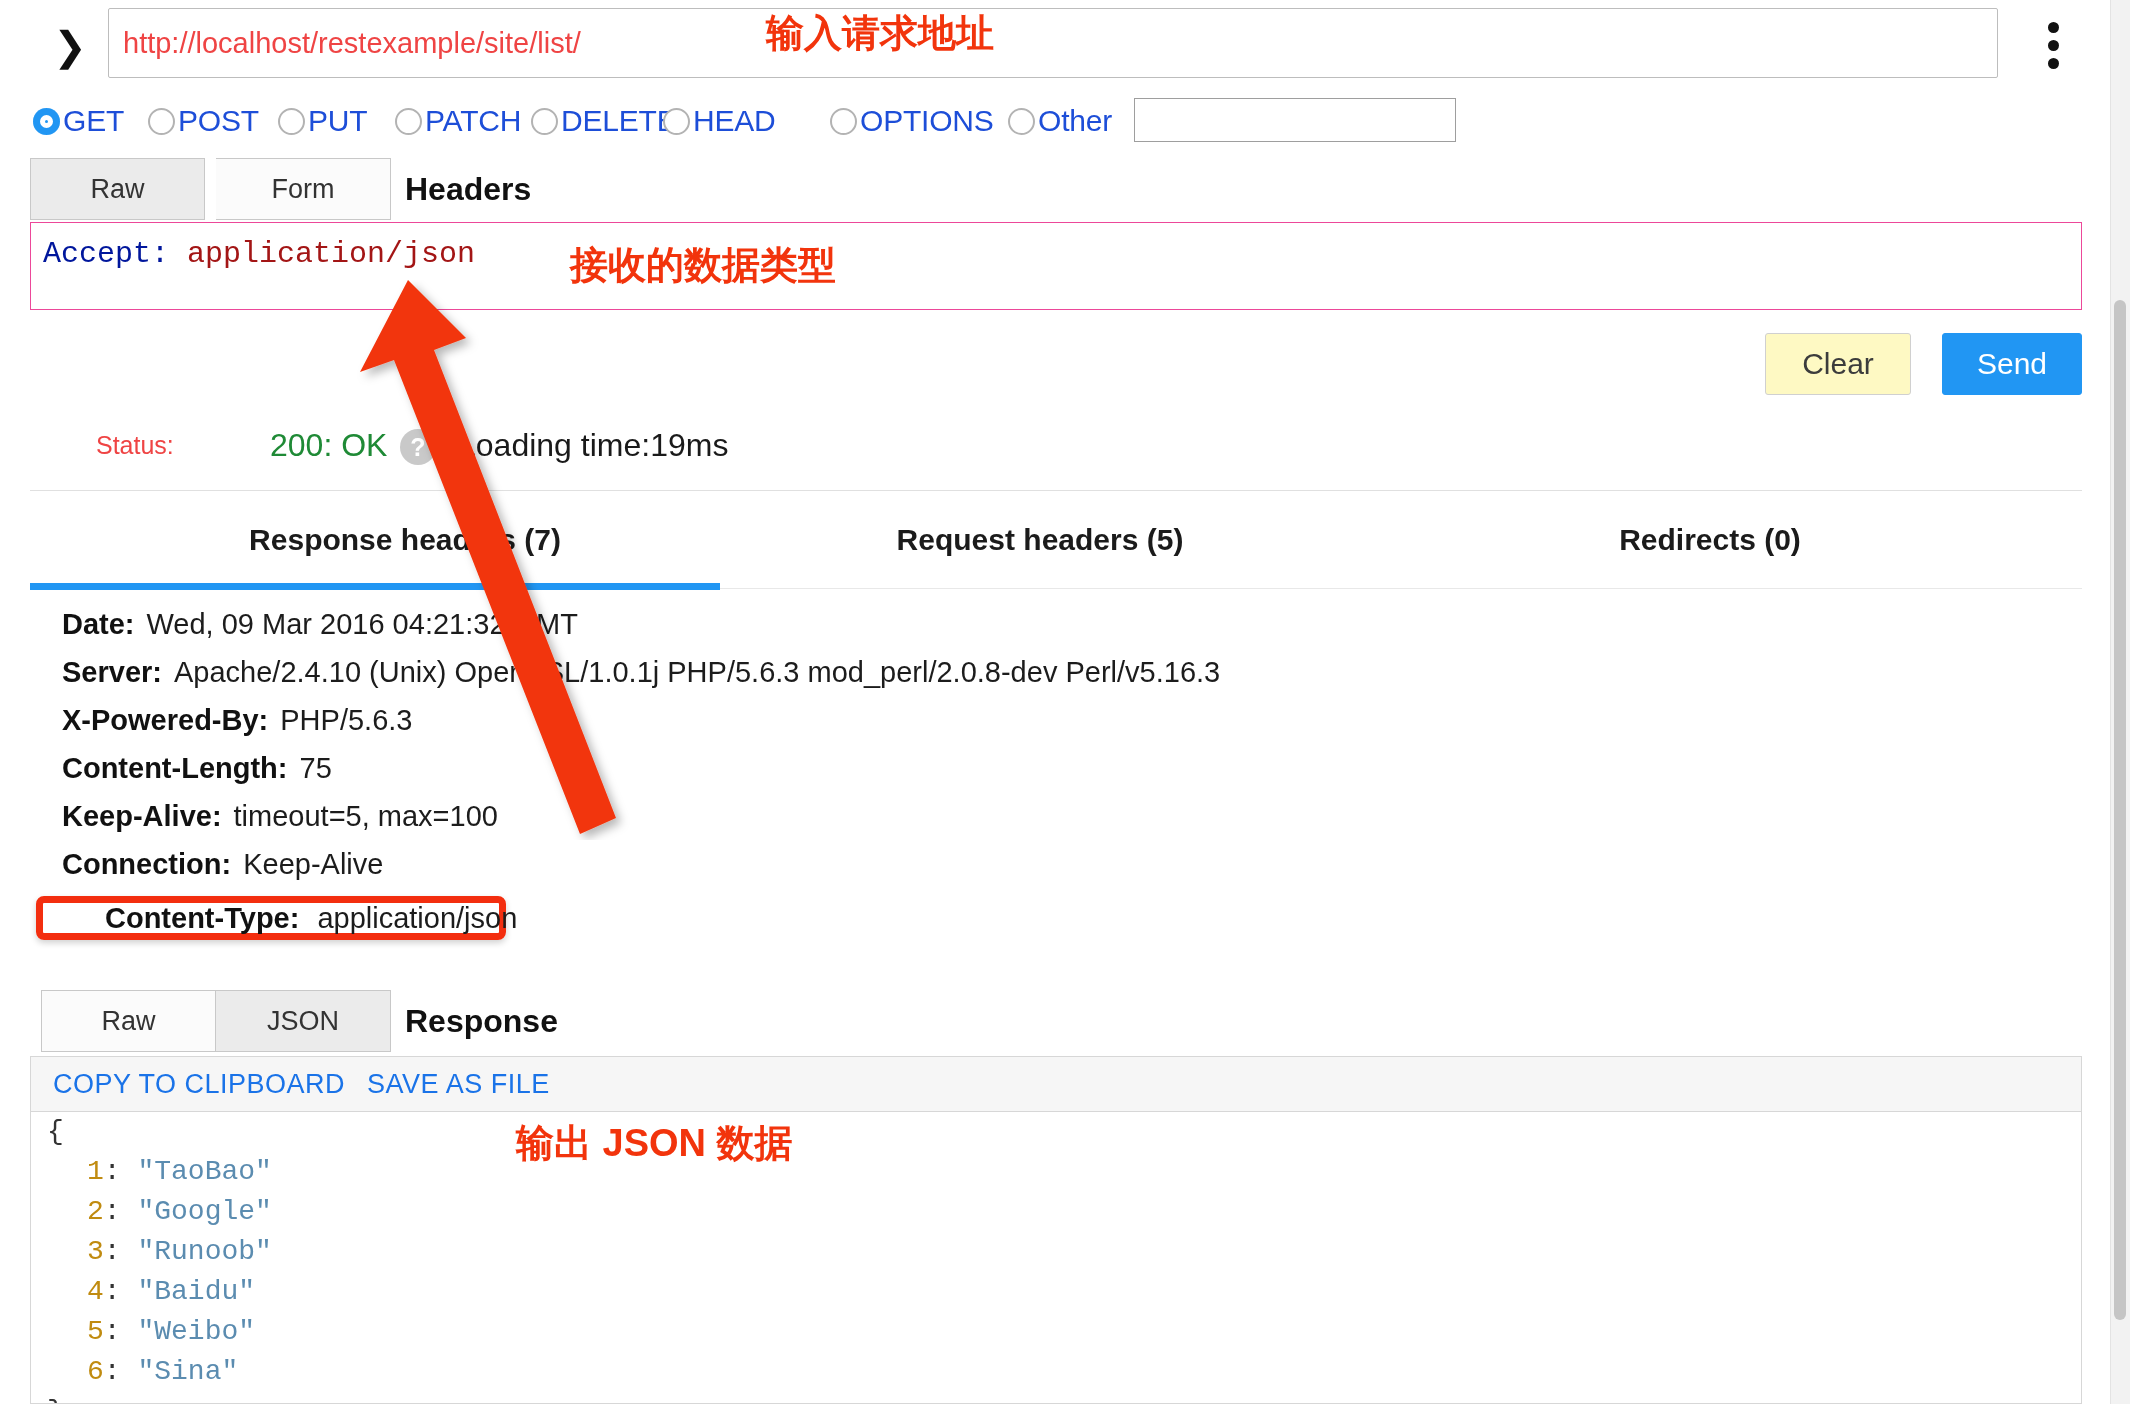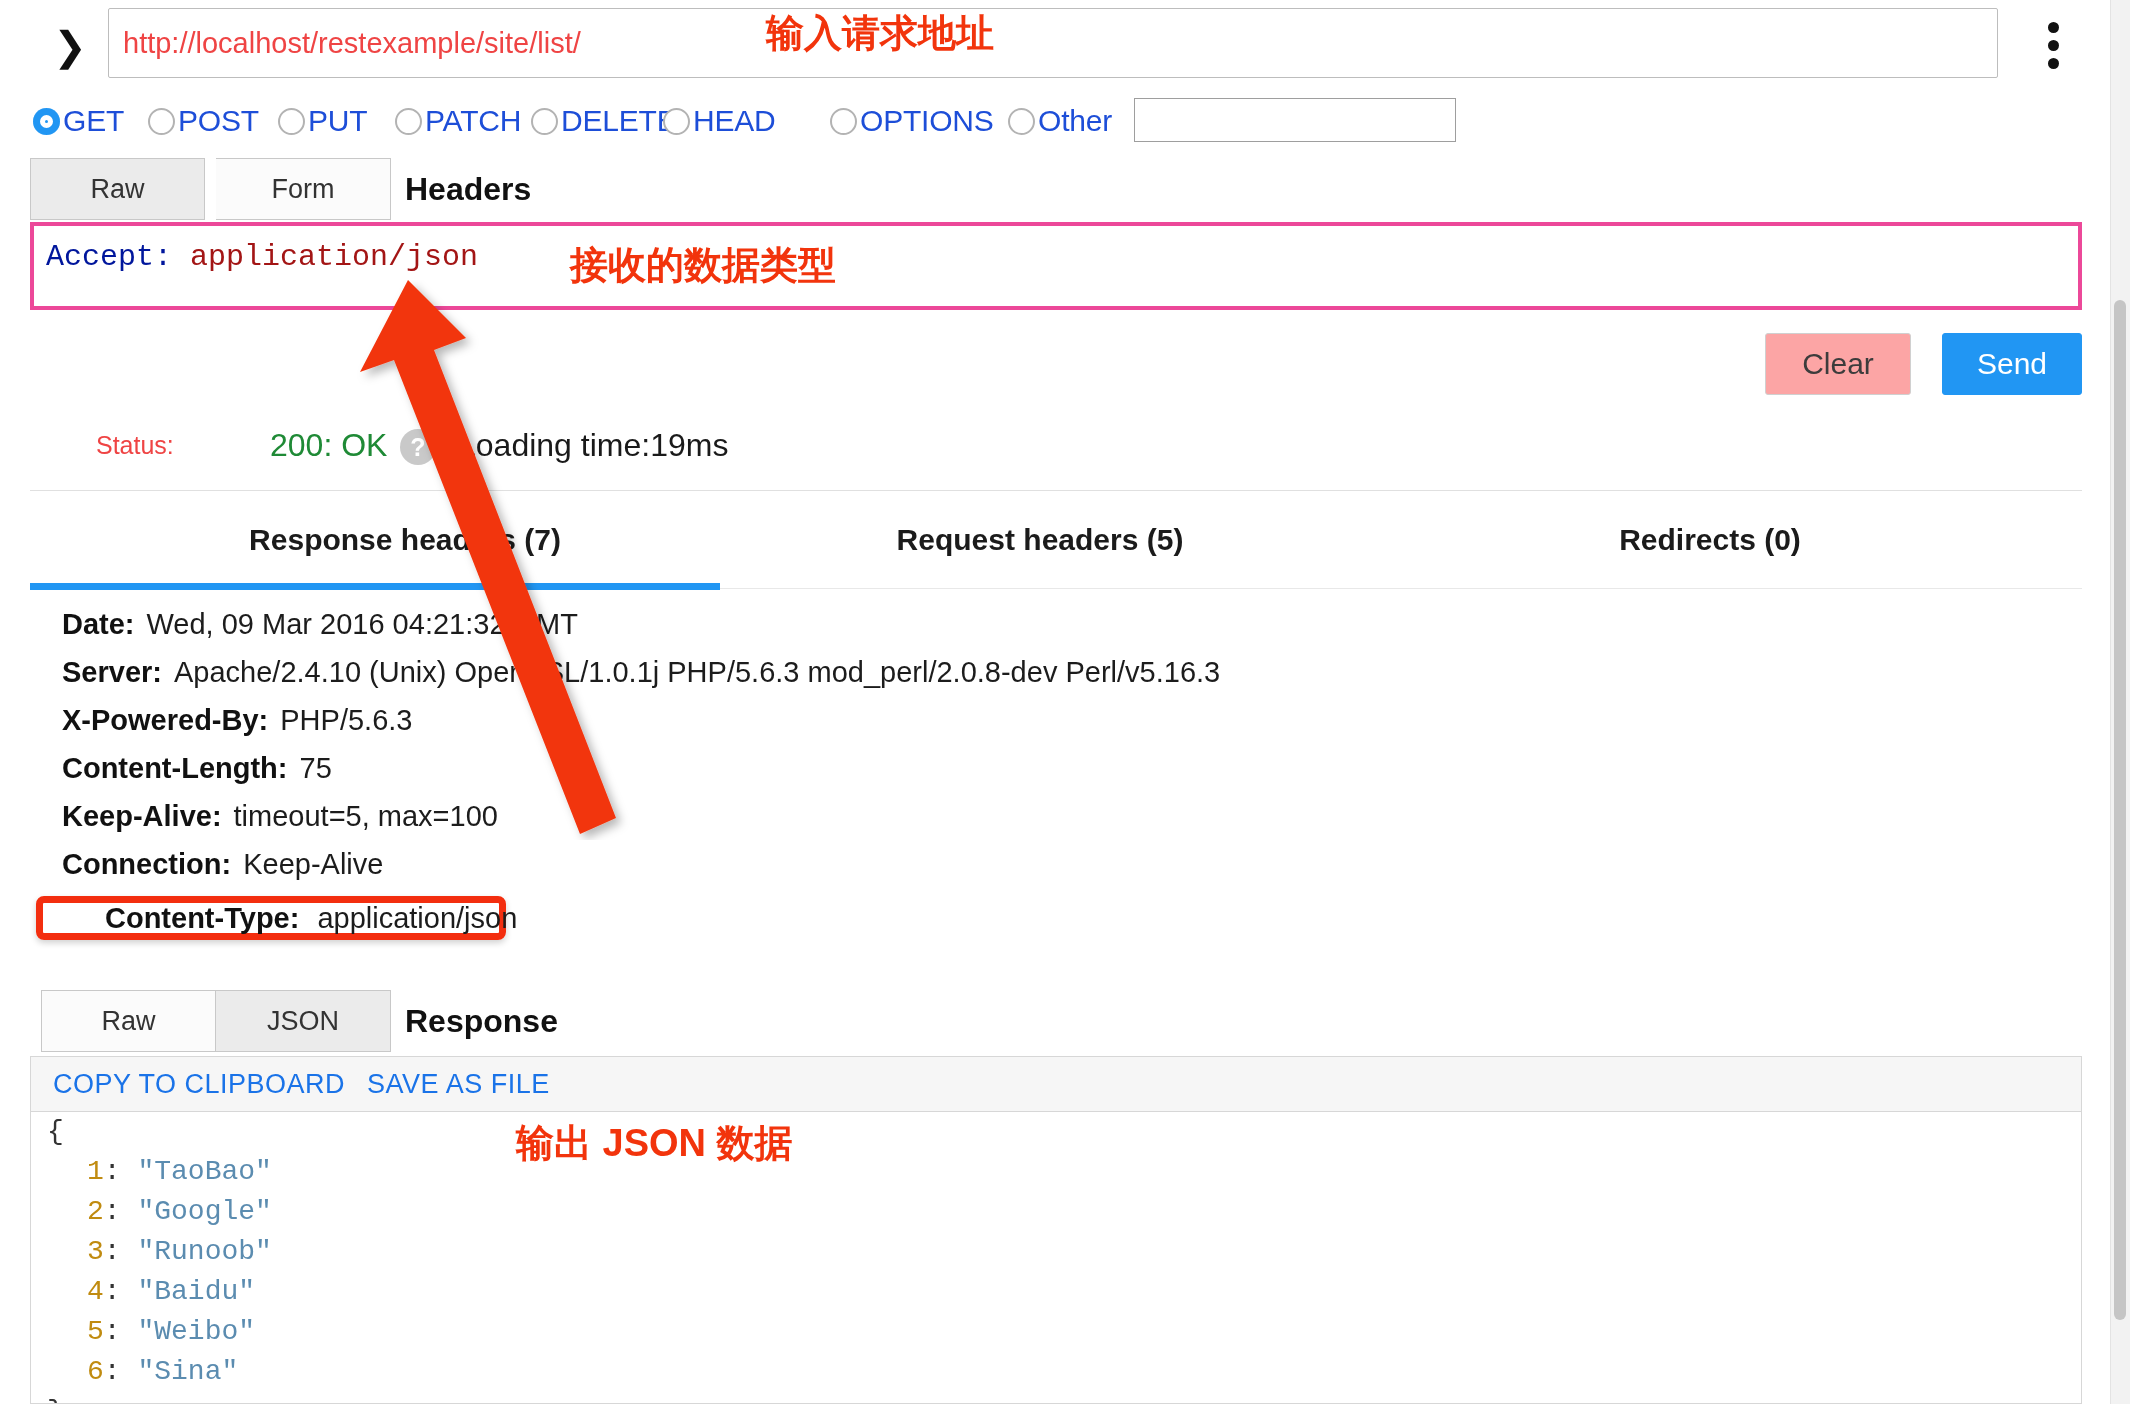--- a/index.html
+++ b/index.html
@@ -83,38 +83,38 @@
   .seg-btn + .seg-btn { border-left:none; }
   .seg-btn.inactive { background:#fbfbfb;margin-left:11px; }
   .seg-label {
     position:absolute; font-size:32px; font-weight:bold; color:#111;
     line-height:62px;
   }
 
   
   .hdr-editor {
     position:absolute; left:30px; top:222px; width:2052px; height:88px;
-    border:4px solid #ec4899; background:#fff;
+    border:1px solid #ec4899; background:#fff;
   }
   .hdr-editor .line {
     font-family:"Liberation Mono","DejaVu Sans Mono",monospace;
     font-size:30px; padding:14px 0 0 12px; white-space:nowrap;
   }
   .hk { color:#00169c; }
   .hv { color:#a31515; }
 
   
   .btn {
     position:absolute; height:62px; border-radius:3px;
     font-size:30px; display:flex; align-items:center; justify-content:center;
     font-family:"Liberation Sans", sans-serif;
   }
   .btn-clear {
     left:1765px; top:333px; width:146px;
-    background:#fca5a5; border:1px solid #d0d0d0; color:#3c3c3c;
+    background:#fef9c3; border:1px solid #d0d0d0; color:#3c3c3c;
   }
   .btn-send {
     left:1942px; top:333px; width:140px;
     background:#2196f3; border:1px solid #2196f3; color:#fff;
   }
 
   
   .status-row { position:absolute; left:0; top:410px; width:2098px; height:70px; }
   .status-label { position:absolute; left:96px; top:0; font-size:25px; line-height:70px; color:#ef4444;}
   .status-code { position:absolute; left:270px; top:0; font-size:32px; line-height:70px; color:#1f8a36; }

